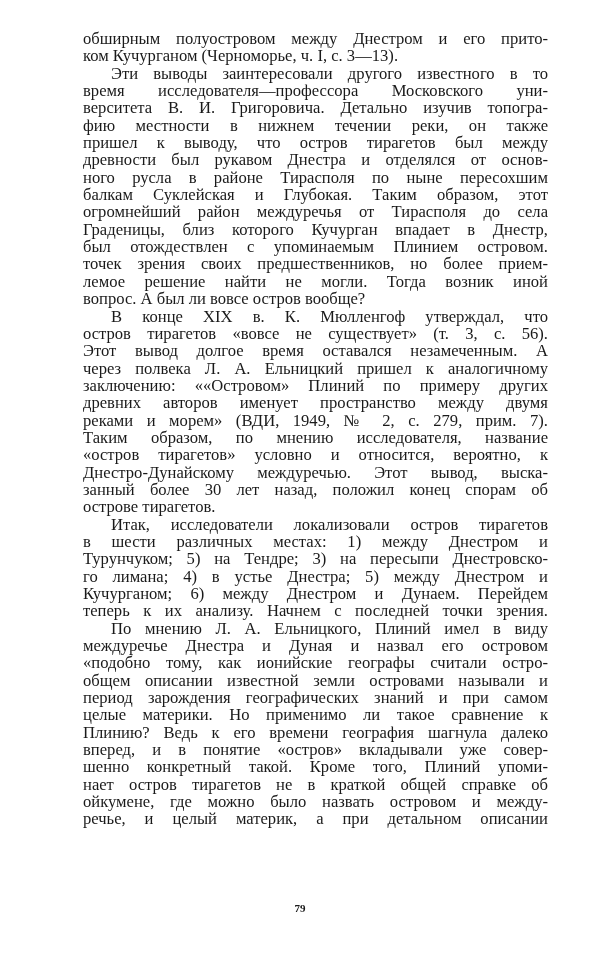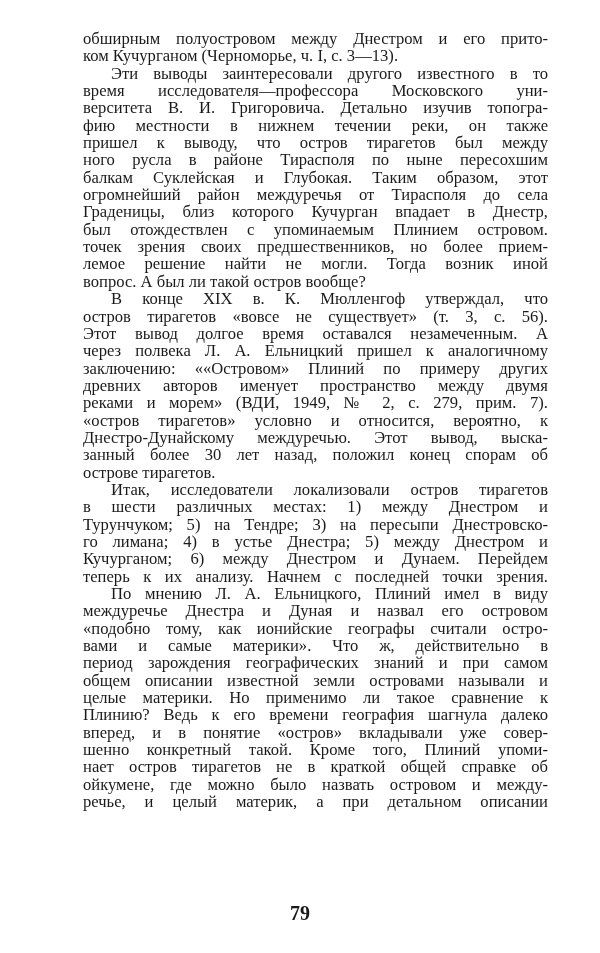--- a/index.html
+++ b/index.html
@@ -26,83 +26,84 @@
     .line.last { text-align-last: left; }
     .line.indent { padding-left: 28px; }
     sup { font-size: 9px; line-height: 0; vertical-align: 6px; }
     .page-number {
       position: absolute;
       left: 0; width: 600px;
       top: 902px;
       text-align: center;
       font-family: "Liberation Serif", serif;
       font-weight: bold;
-      font-size: 20px;
+      font-size: 11px;
       color: #1a1a1a;
     }
   </style>
 </head>
 <body>
 
 <div class="page">
 
   <div>
     <span class="line">обширным полуостровом между Днестром и его прито-</span>
     <span class="line last">ком Кучурганом (Черноморье, ч. I, с. 3—13).</span>
   </div>
 
   <div>
     <span class="line indent">Эти выводы заинтересовали другого известного в то</span>
     <span class="line">время исследователя—профессора Московского уни-</span>
     <span class="line">верситета В. И. Григоровича. Детально изучив топогра-</span>
     <span class="line">фию местности в нижнем течении реки, он также</span>
     <span class="line">пришел к выводу, что остров тирагетов был между</span>
+    <span class="line">древности был рукавом Днестра и отделялся от основ-</span>
     <span class="line">ного русла в районе Тирасполя по ныне пересохшим</span>
     <span class="line">балкам Суклейская и Глубокая. Таким образом, этот</span>
     <span class="line">огромнейший район междуречья от Тирасполя до села</span>
     <span class="line">Граденицы, близ которого Кучурган впадает в Днестр,</span>
     <span class="line">был отождествлен с упоминаемым Плинием островом.</span>
   </div>
 
   <div>
     <span class="line">точек зрения своих предшественников, но более прием-</span>
     <span class="line">лемое решение найти не могли. Тогда возник иной</span>
-    <span class="line last">вопрос. А был ли такой остров вообще?</span>
+    <span class="line last">вопрос. А был ли вовсе остров вообще?</span>
   </div>
 
   <div>
     <span class="line indent">В конце XIX в. К. Мюлленгоф утверждал, что</span>
     <span class="line">остров тирагетов «вовсе не существует» (т. 3, с. 56).</span>
     <span class="line">Этот вывод долгое время оставался незамеченным. А</span>
     <span class="line">через полвека Л. А. Ельницкий пришел к аналогичному</span>
     <span class="line">заключению: ««Островом» Плиний по примеру других</span>
     <span class="line">древних авторов именует пространство между двумя</span>
     <span class="line">реками и морем» (ВДИ, 1949, № 2, с. 279, прим. 7).</span>
+    <span class="line">Таким образом, по мнению исследователя, название</span>
     <span class="line">«остров тирагетов» условно и относится, вероятно, к</span>
     <span class="line">Днестро-Дунайскому междуречью. Этот вывод, выска-</span>
     <span class="line">занный более 30 лет назад, положил конец спорам об</span>
     <span class="line last">острове тирагетов.</span>
   </div>
 
   <div>
     <span class="line indent">Итак, исследователи локализовали остров тирагетов</span>
     <span class="line">в шести различных местах: 1) между Днестром и</span>
     <span class="line">Турунчуком; 5) на Тендре; 3) на пересыпи Днестровско-</span>
     <span class="line">го лимана; 4) в устье Днестра; 5) между Днестром и</span>
     <span class="line">Кучурганом; 6) между Днестром и Дунаем. Перейдем</span>
     <span class="line">теперь к их анализу. Начнем с последней точки зрения.</span>
   </div>
 
   <div>
     <span class="line indent">По мнению Л. А. Ельницкого, Плиний имел в виду</span>
     <span class="line">междуречье Днестра и Дуная и назвал его островом</span>
     <span class="line">«подобно тому, как ионийские географы считали остро-</span>
-    <span class="line">вами и самые материки». Что ж, действительно в</span>
+    <span class="line">общем описании известной земли островами называли и</span>
     <span class="line">период зарождения географических знаний и при самом</span>
-    <span class="line">общем описании известной земли островами называли и</span>
     <span class="line">целые материки. Но применимо ли такое сравнение к</span>
     <span class="line">Плинию? Ведь к его времени география шагнула далеко</span>
     <span class="line">вперед, и в понятие «остров» вкладывали уже совер-</span>
     <span class="line">шенно конкретный такой. Кроме того, Плиний упоми-</span>
     <span class="line">нает остров тирагетов не в краткой общей справке об</span>
     <span class="line">ойкумене, где можно было назвать островом и между-</span>
     <span class="line">речье, и целый материк, а при детальном описании</span>
   </div>
 </div>
 

